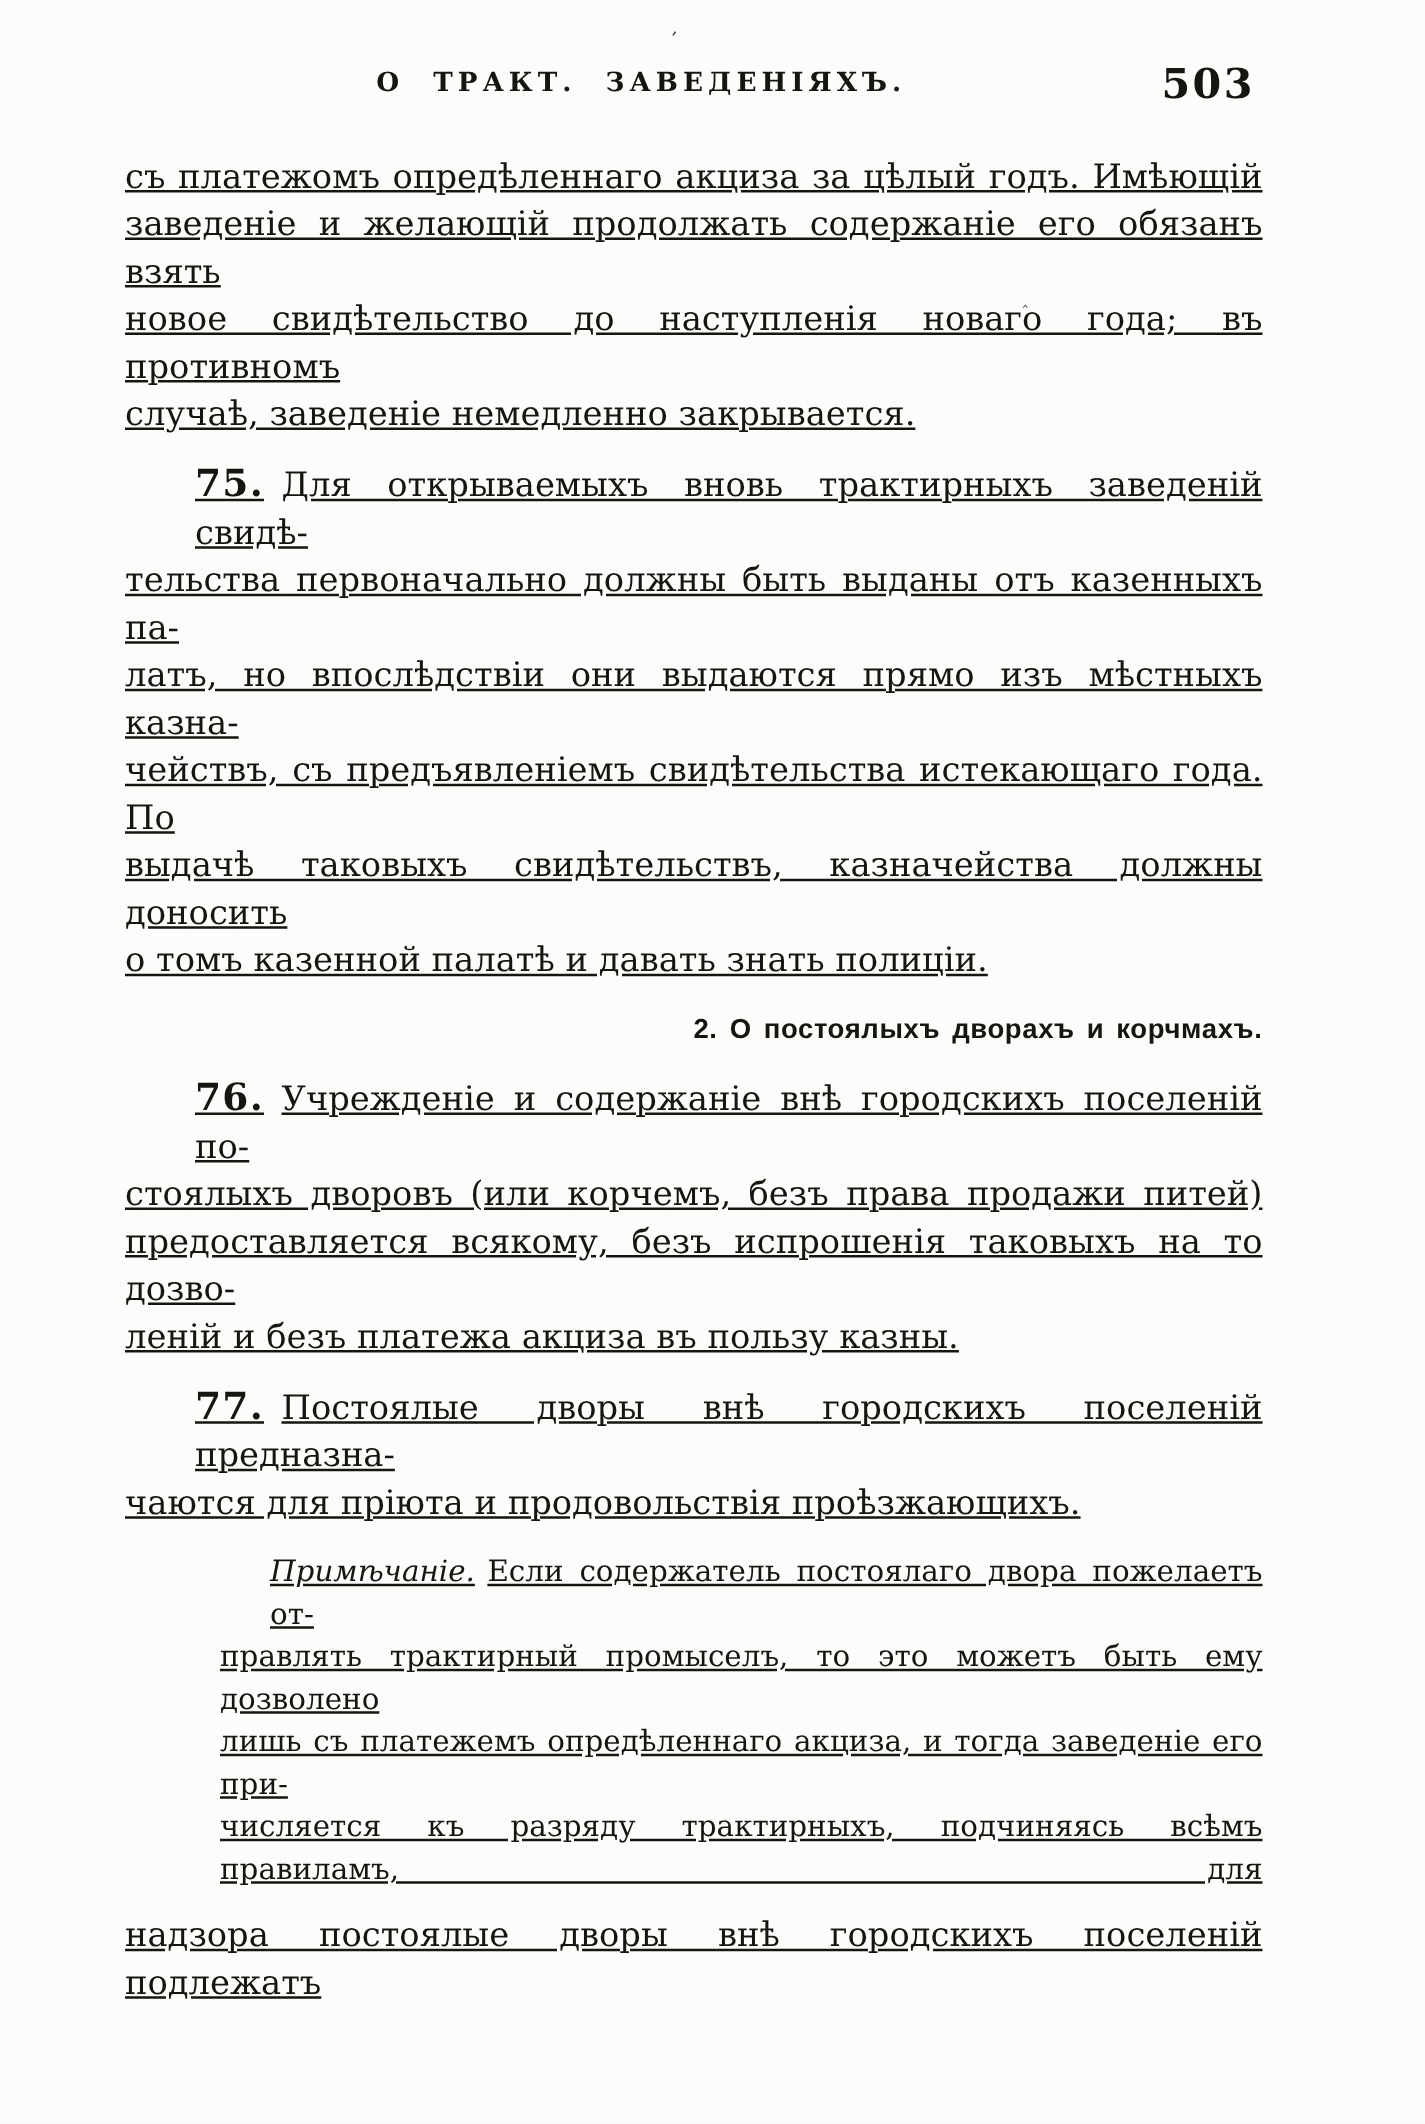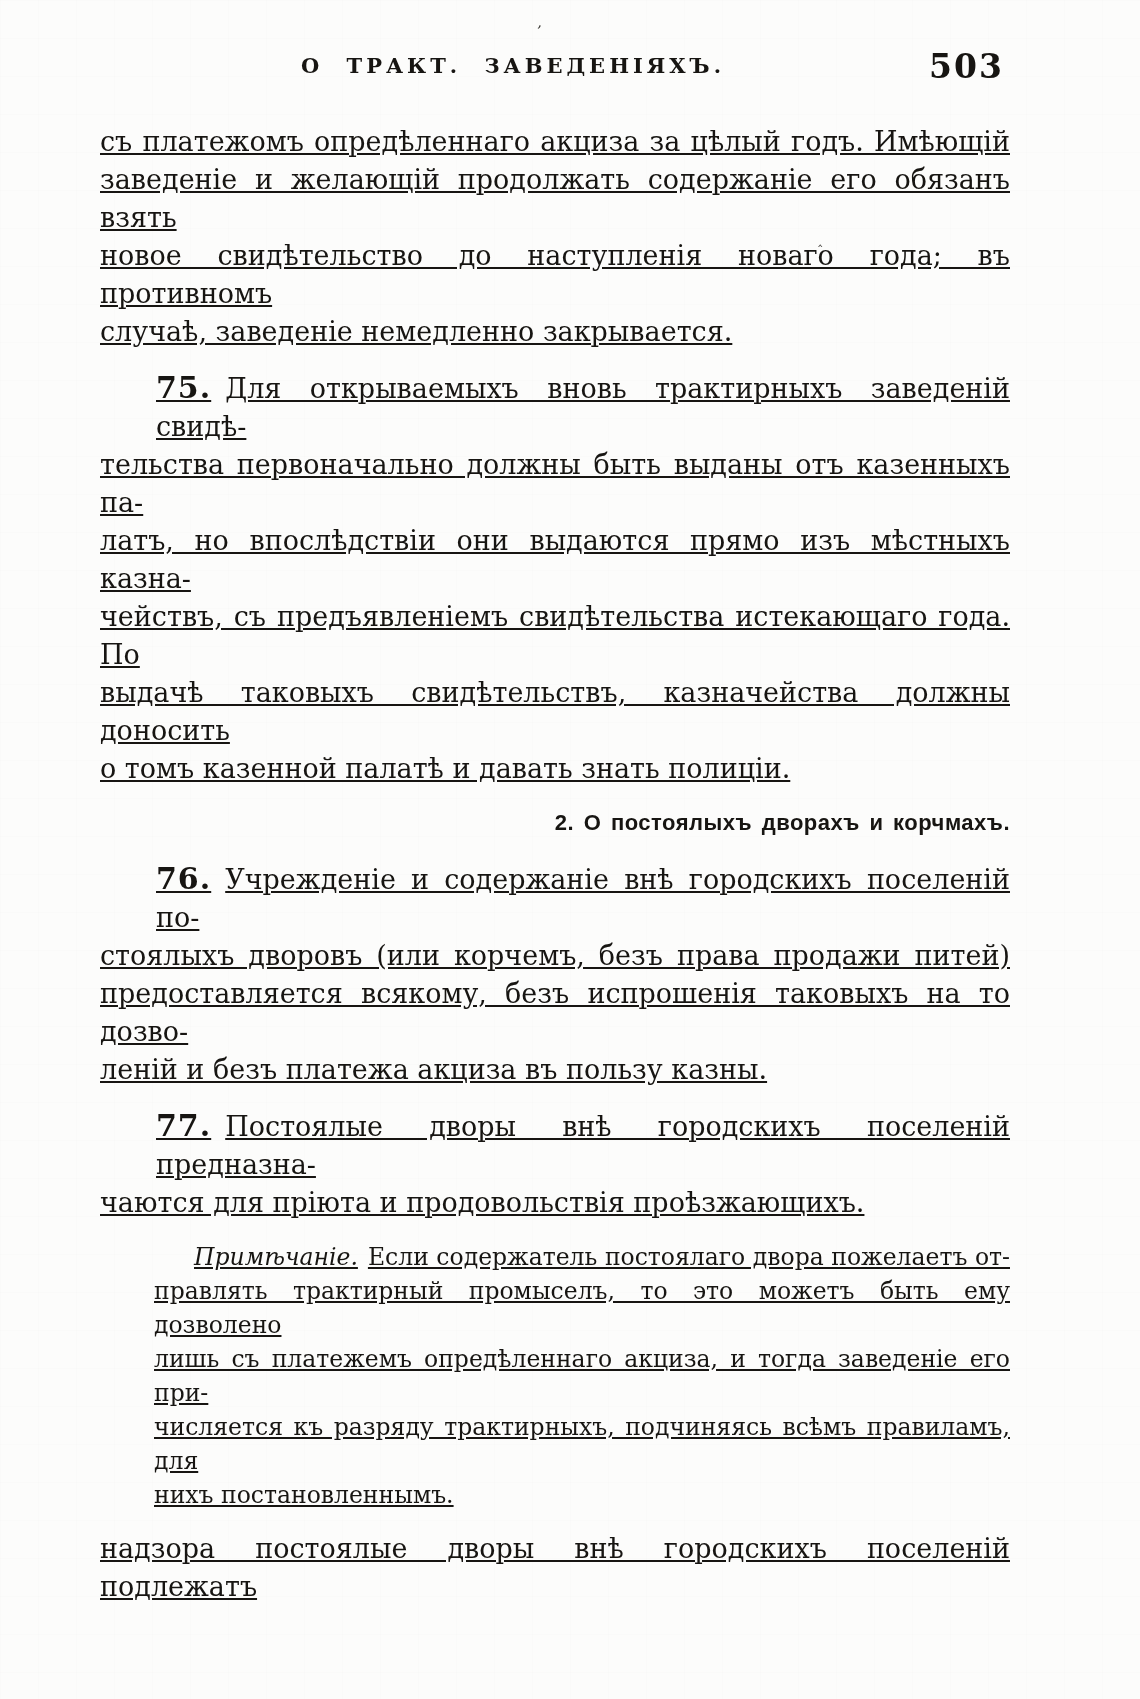--- a/index.html
+++ b/index.html
@@ -49,21 +49,21 @@
 
   
   .section2 {
     margin-top:22px; margin-bottom:24px;
     text-align:right;
     font-family:"Liberation Sans", sans-serif;
     font-weight:bold; font-size:22px; letter-spacing:0.5px; word-spacing:3px;
   }
 
   
-  .note { margin-top:12px; margin-left:54px; }
+  .note { margin-top:12px; margin-left:76px; }
   .note .line { font-size:23.5px; line-height:34px; }
   .note .first { padding-left:40px; }
   .note-label { font-style:italic; padding-right:10px; }
 
   
   .speck-top { position:absolute; left:536px; top:22px; font-size:15px; color:#3a3834; transform:rotate(12deg); }
   .speck-caret { position:absolute; left:818px; top:232px; font-size:13px; color:#4a4844; }
 </style>
 </head>
 <body>
@@ -118,21 +118,20 @@
         <div class="line">чаются для пріюта и продовольствія проѣзжающихъ.</div>
       </div>
 
       <div class="para note">
         <div class="line jline first">
           <span class="note-label">Примѣчаніе.</span><span>Если содержатель постоялаго двора пожелаетъ от-</span>
         </div>
         <div class="line jline">правлять трактирный промыселъ, то это можетъ быть ему дозволено</div>
         <div class="line jline">лишь съ платежемъ опредѣленнаго акциза, и тогда заведеніе его при-</div>
         <div class="line jline">числяется къ разряду трактирныхъ, подчиняясь всѣмъ правиламъ, для</div>
-        <div class="line">нихъ постановленнымъ.</div>
       </div>
 
       <div class="para">
         <div class="line jline">надзора постоялые дворы внѣ городскихъ поселеній подлежатъ</div>
 
       </div>
 
     </div>
   </div>
 </div>

